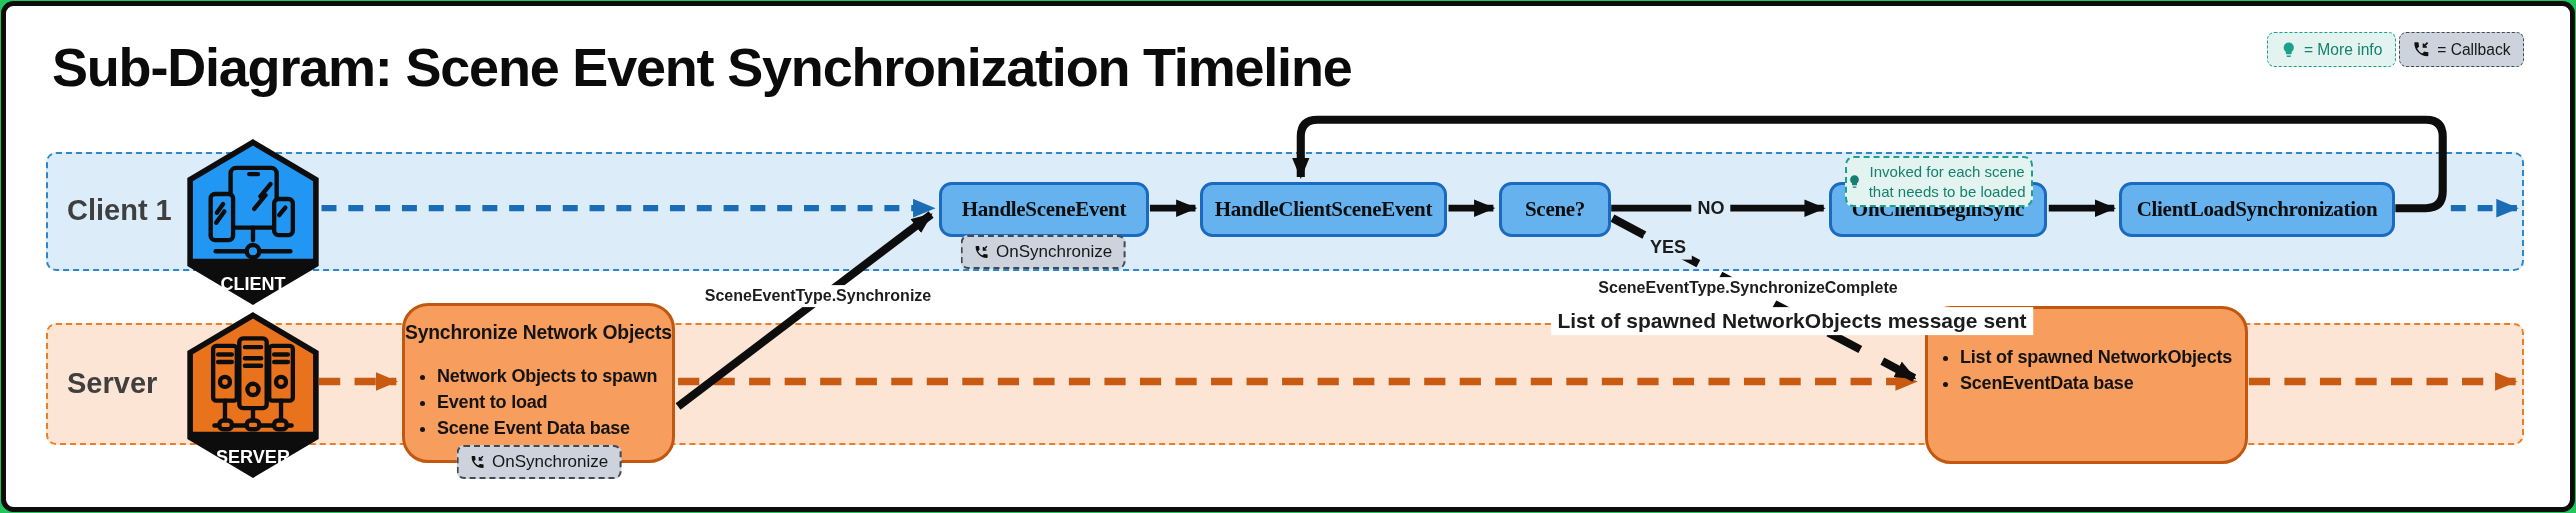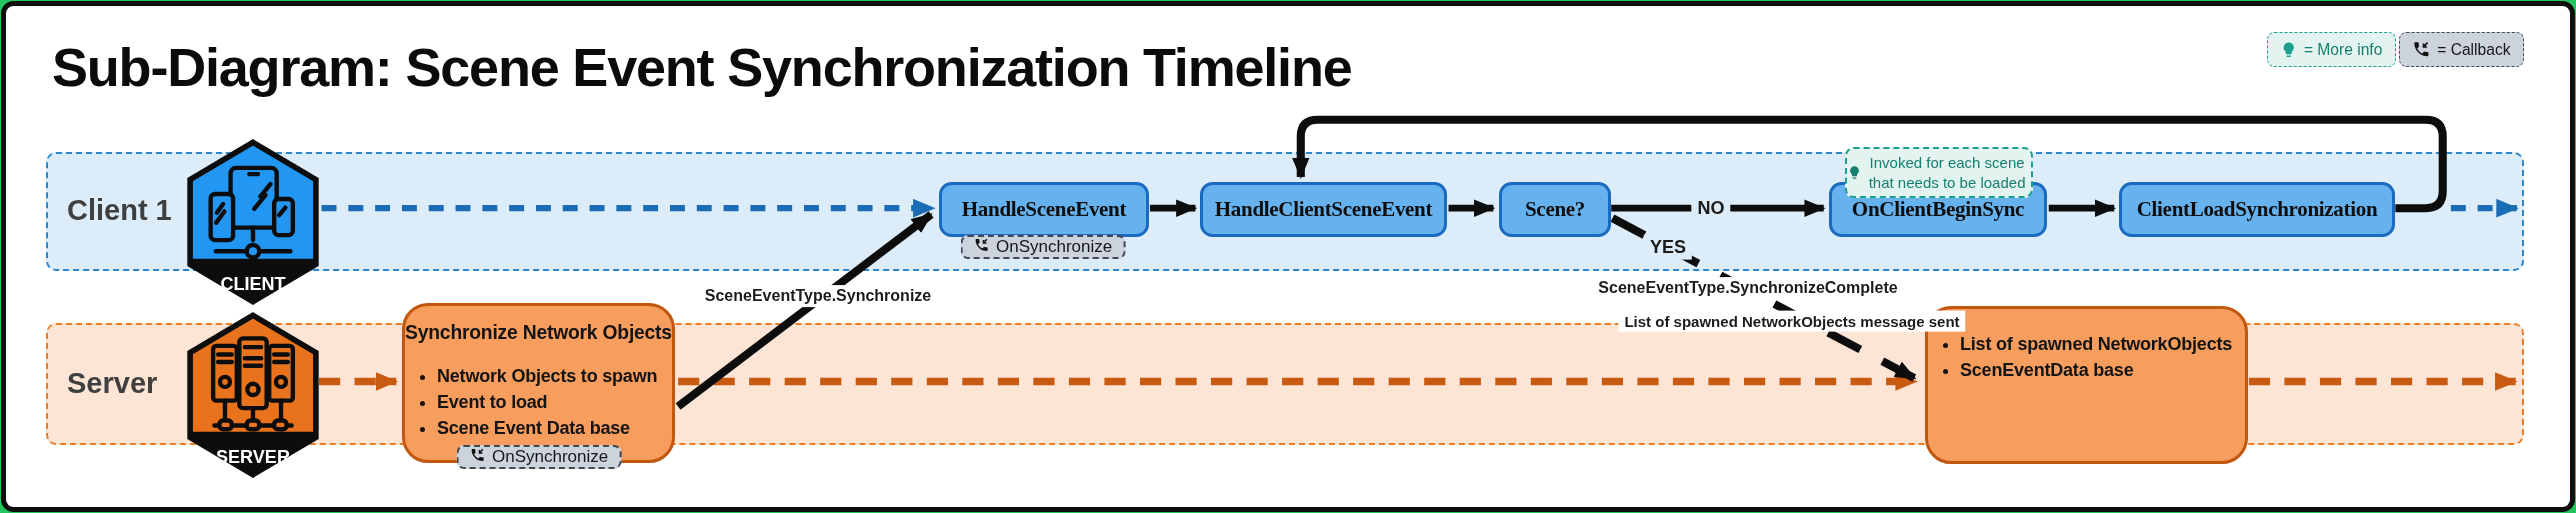--- a/index.html
+++ b/index.html
@@ -35,23 +35,23 @@
 
   svg.overlay{position:absolute;left:0;top:0;z-index:2;}
 
   .pbox{position:absolute;top:182px;height:55px;background:var(--client_fill);border:3.1px solid var(--client_accent);border-radius:12.5px;display:flex;align-items:center;justify-content:center;font-size:21px;font-weight:700;color:#0e0e0e;box-sizing:border-box;z-index:3;letter-spacing:-0.3px;white-space:nowrap;font-family:Liberation Serif, serif;}
 
   .obox{position:absolute;background:var(--server_fill);border:3.7px solid var(--server_accent);border-radius:26px;box-sizing:border-box;z-index:3;color:#141414;}
   .obox .otitle{text-align:center;font-size:19.3px;font-weight:700;margin-top:16px;letter-spacing:-0.2px;}
   .obox ul{margin:18.7px 0 0 0;padding-left:32px;}
   .obox li{font-size:18px;font-weight:700;line-height:1.45;letter-spacing:-0.2px;}
 
-  .cbadge{position:absolute;display:inline-flex;align-items:flex-start;gap:6.2px;height:24px;padding:0 11.2px;background:var(--callback_bg);border:2.5px dashed var(--callback_border);border-radius:7.5px;font-size:17px;color:#15171a;z-index:4;transform:translateX(-50%);white-space:nowrap;box-sizing:border-box;}
-
-  .note{position:absolute;left:1845px;top:147px;width:188px;height:51px;background:var(--note_teal_bg);border:2.5px dashed var(--note_teal);border-radius:8.7px;display:flex;align-items:center;justify-content:center;z-index:5;box-sizing:border-box;}
+  .cbadge{position:absolute;display:inline-flex;align-items:center;gap:6.2px;height:34px;padding:0 11.2px;background:var(--callback_bg);border:2.5px dashed var(--callback_border);border-radius:7.5px;font-size:17px;color:#15171a;z-index:4;transform:translateX(-50%);white-space:nowrap;box-sizing:border-box;}
+
+  .note{position:absolute;left:1845px;top:156px;width:188px;height:51px;background:var(--note_teal_bg);border:2.5px dashed var(--note_teal);border-radius:8.7px;display:flex;align-items:center;justify-content:center;z-index:5;box-sizing:border-box;}
   .note .ntext{font-size:15px;line-height:1.3;color:var(--note_teal_text);text-align:center;width:168px;}
   .note svg{flex:none;margin-right:1.2px;}
 
   .elabel{position:absolute;transform:translate(-50%,-50%);font-size:16px;font-weight:700;color:#1c1c1c;white-space:nowrap;z-index:4;padding:1.9px 6.2px;}
   .elabel.onwhite{background:#ffffff;}
   .elabel.onlane{background:var(--client_lane);}
 </style>
 </head>
 <body>
 
@@ -176,21 +176,21 @@
     <div class="obox" style="left:402px;top:303px;width:273px;height:160px;">
       <div class="otitle">Synchronize Network Objects</div>
       <ul>
         <li>Network Objects to spawn</li>
         <li>Event to load</li>
         <li>Scene Event Data base</li>
       </ul>
     </div>
 
     <div class="obox" style="left:1925px;top:306px;width:323px;height:158px;">
-      <ul style="margin-top:22px;">
+      <ul style="margin-top:35px;">
         <li>List of spawned NetworkObjects</li>
         <li>ScenEventData base</li>
       </ul>
     </div>
 
     <div class="cbadge" style="left:1043px;top:235px;">
       <svg width="16" height="16" viewBox="0 0 24 24">
         <path fill="#111" d="M6.62 10.79c1.44 2.83 3.76 5.14 6.59 6.59l2.2-2.2c.27-.27.67-.36 1.02-.24 1.12.37 2.33.57 3.57.57.55 0 1 .45 1 1V20c0 .55-.45 1-1 1-9.39 0-17-7.61-17-17 0-.55.45-1 1-1h3.5c.55 0 1 .45 1 1 0 1.25.2 2.45.57 3.57.11.35.03.74-.24 1.02l-2.21 2.2z"></path>
         <path fill="none" stroke="#111" stroke-width="2.2" d="M20 3.5 14.8 8.7 M14.8 4.6v4.4h4.4"></path>
       </svg>
@@ -203,18 +203,18 @@
         <path fill="none" stroke="#111" stroke-width="2.2" d="M20 3.5 14.8 8.7 M14.8 4.6v4.4h4.4"></path>
       </svg>
       <span>OnSynchronize</span>
     </div>
 
 
     <div class="elabel onwhite" style="left:818px;top:296px;">SceneEventType.Synchronize</div>
     <div class="elabel onlane" style="left:1711px;top:208px;font-size:18px;">NO</div>
     <div class="elabel onlane" style="left:1668px;top:247px;font-size:18px;">YES</div>
     <div class="elabel onwhite" style="left:1748px;top:288px;">SceneEventType.SynchronizeComplete</div>
-    <div class="elabel onwhite" style="left:1792px;top:321px;font-size:15px;">List of spawned NetworkObjects message sent</div>
+    <div class="elabel onwhite" style="left:1792px;top:321px;font-size:21px;">List of spawned NetworkObjects message sent</div>
 
     <div class="frame"></div>
   </div>
 </div>
 
 
 </body></html>

